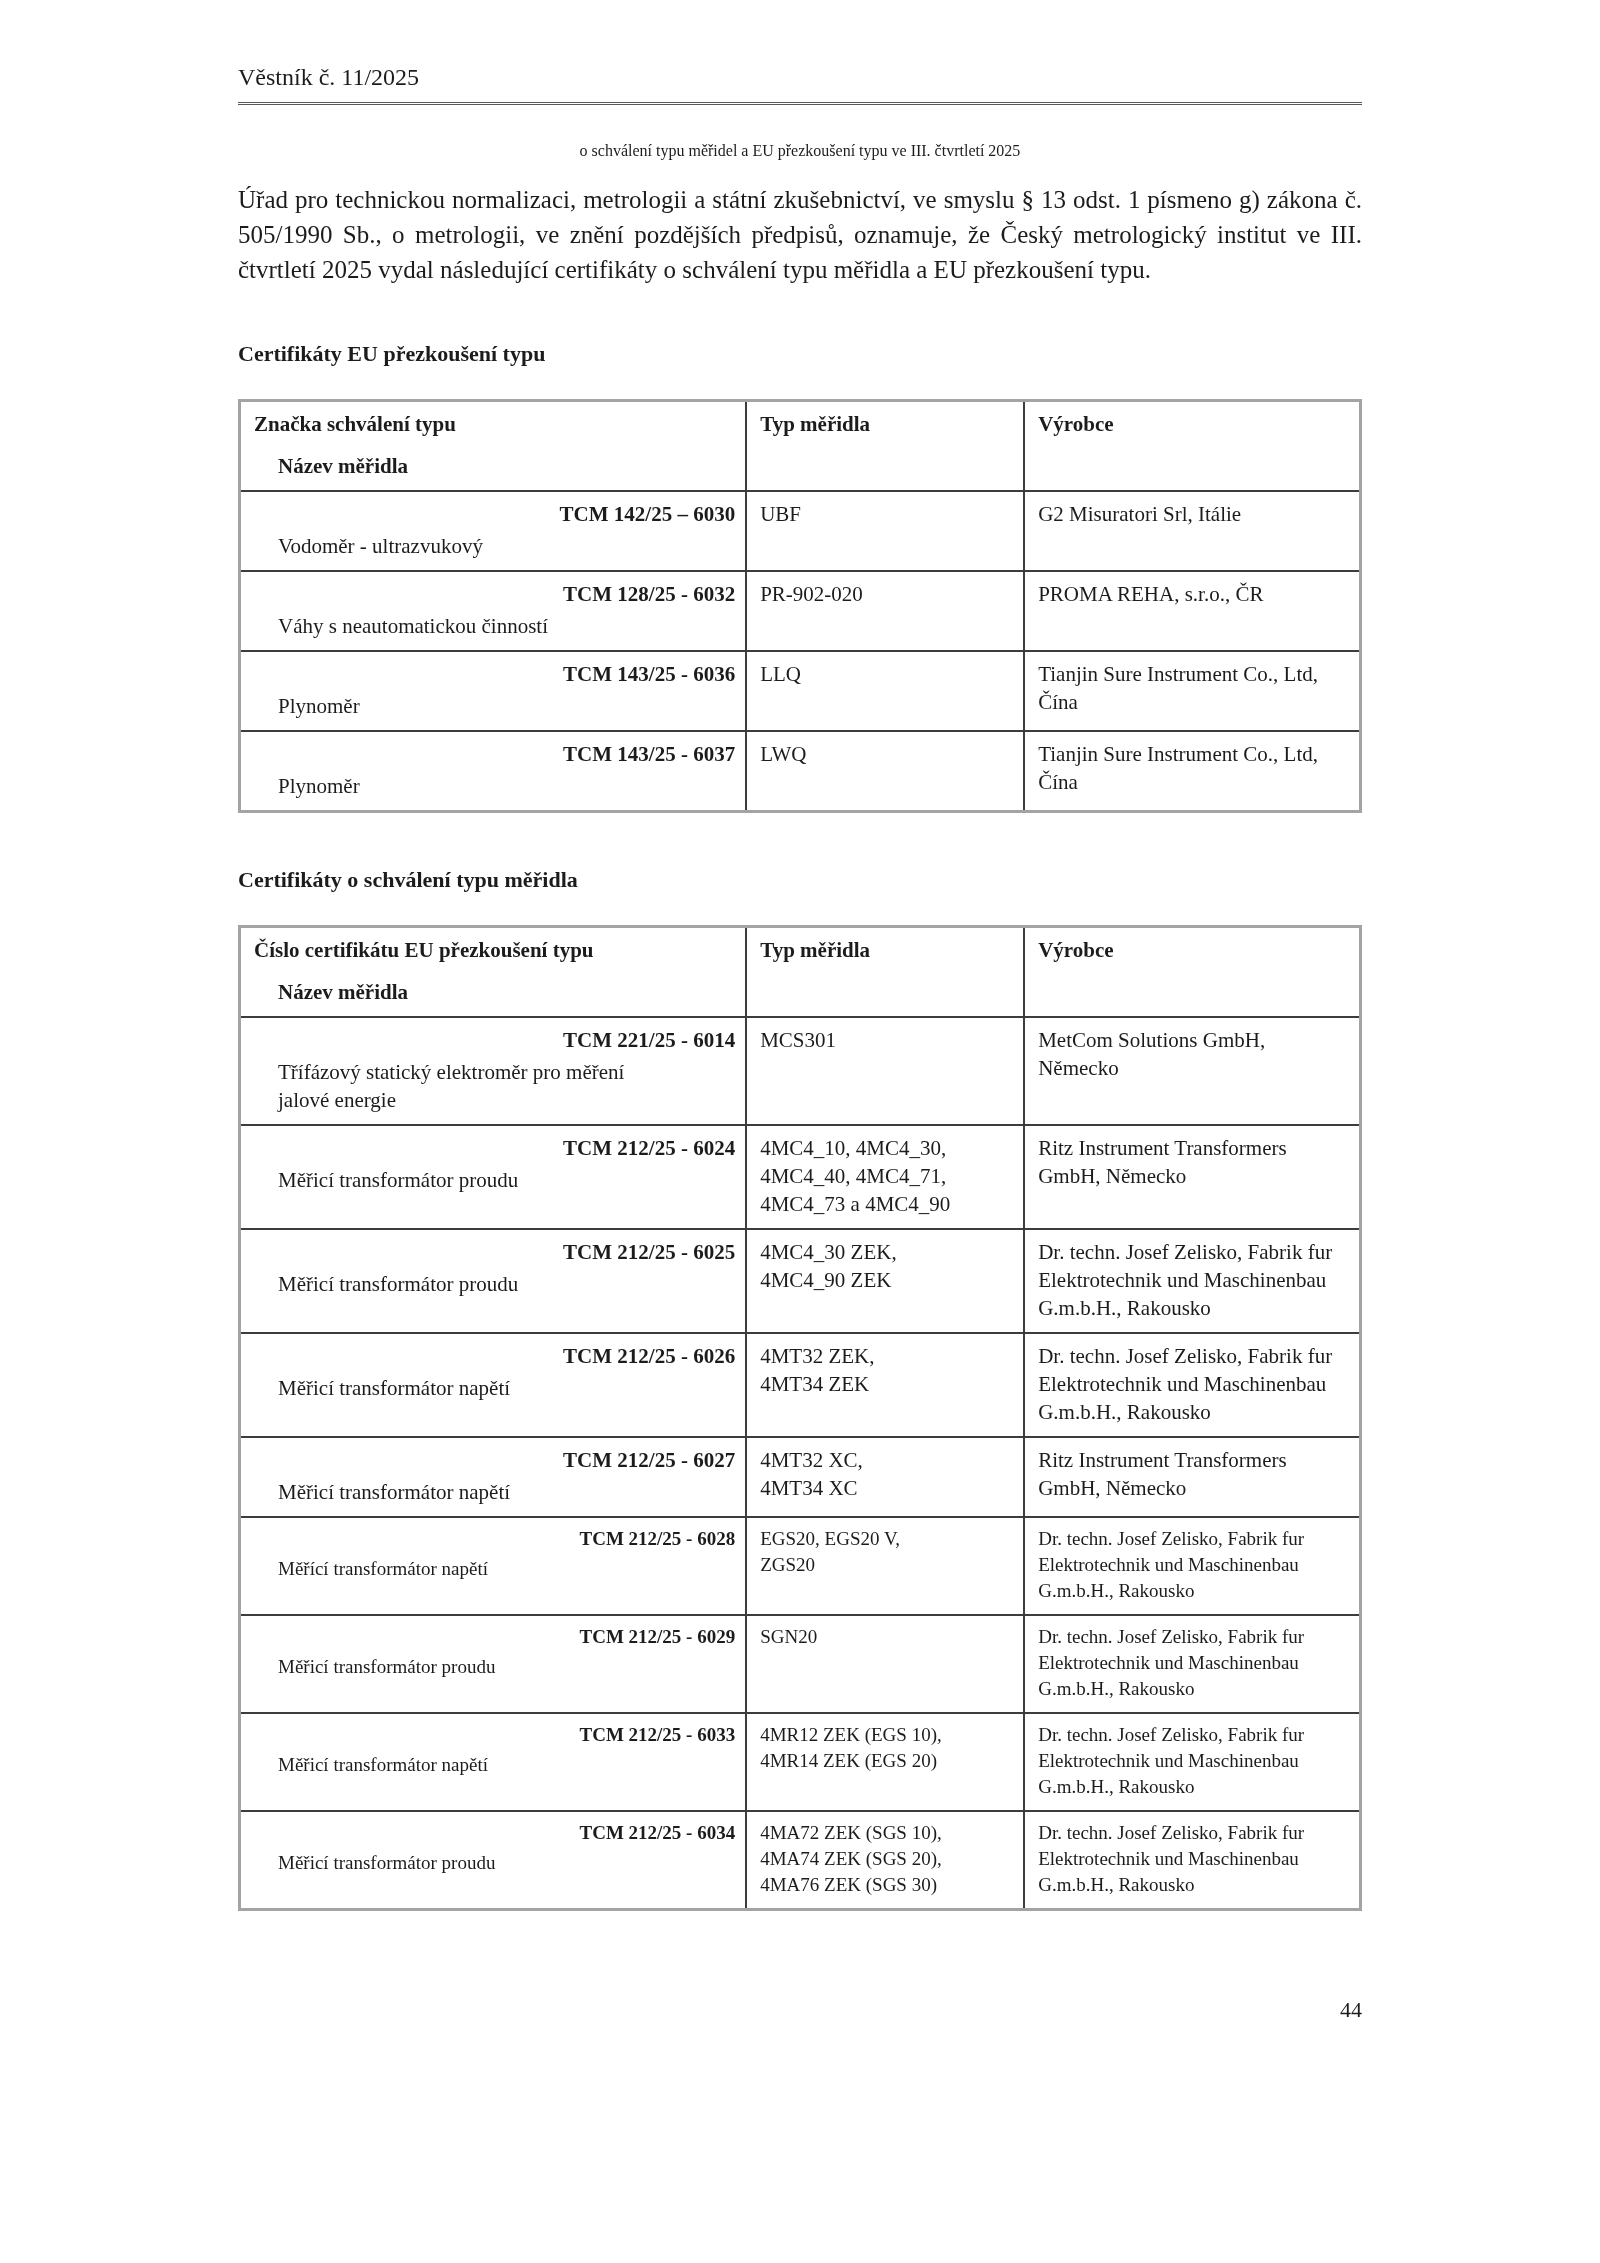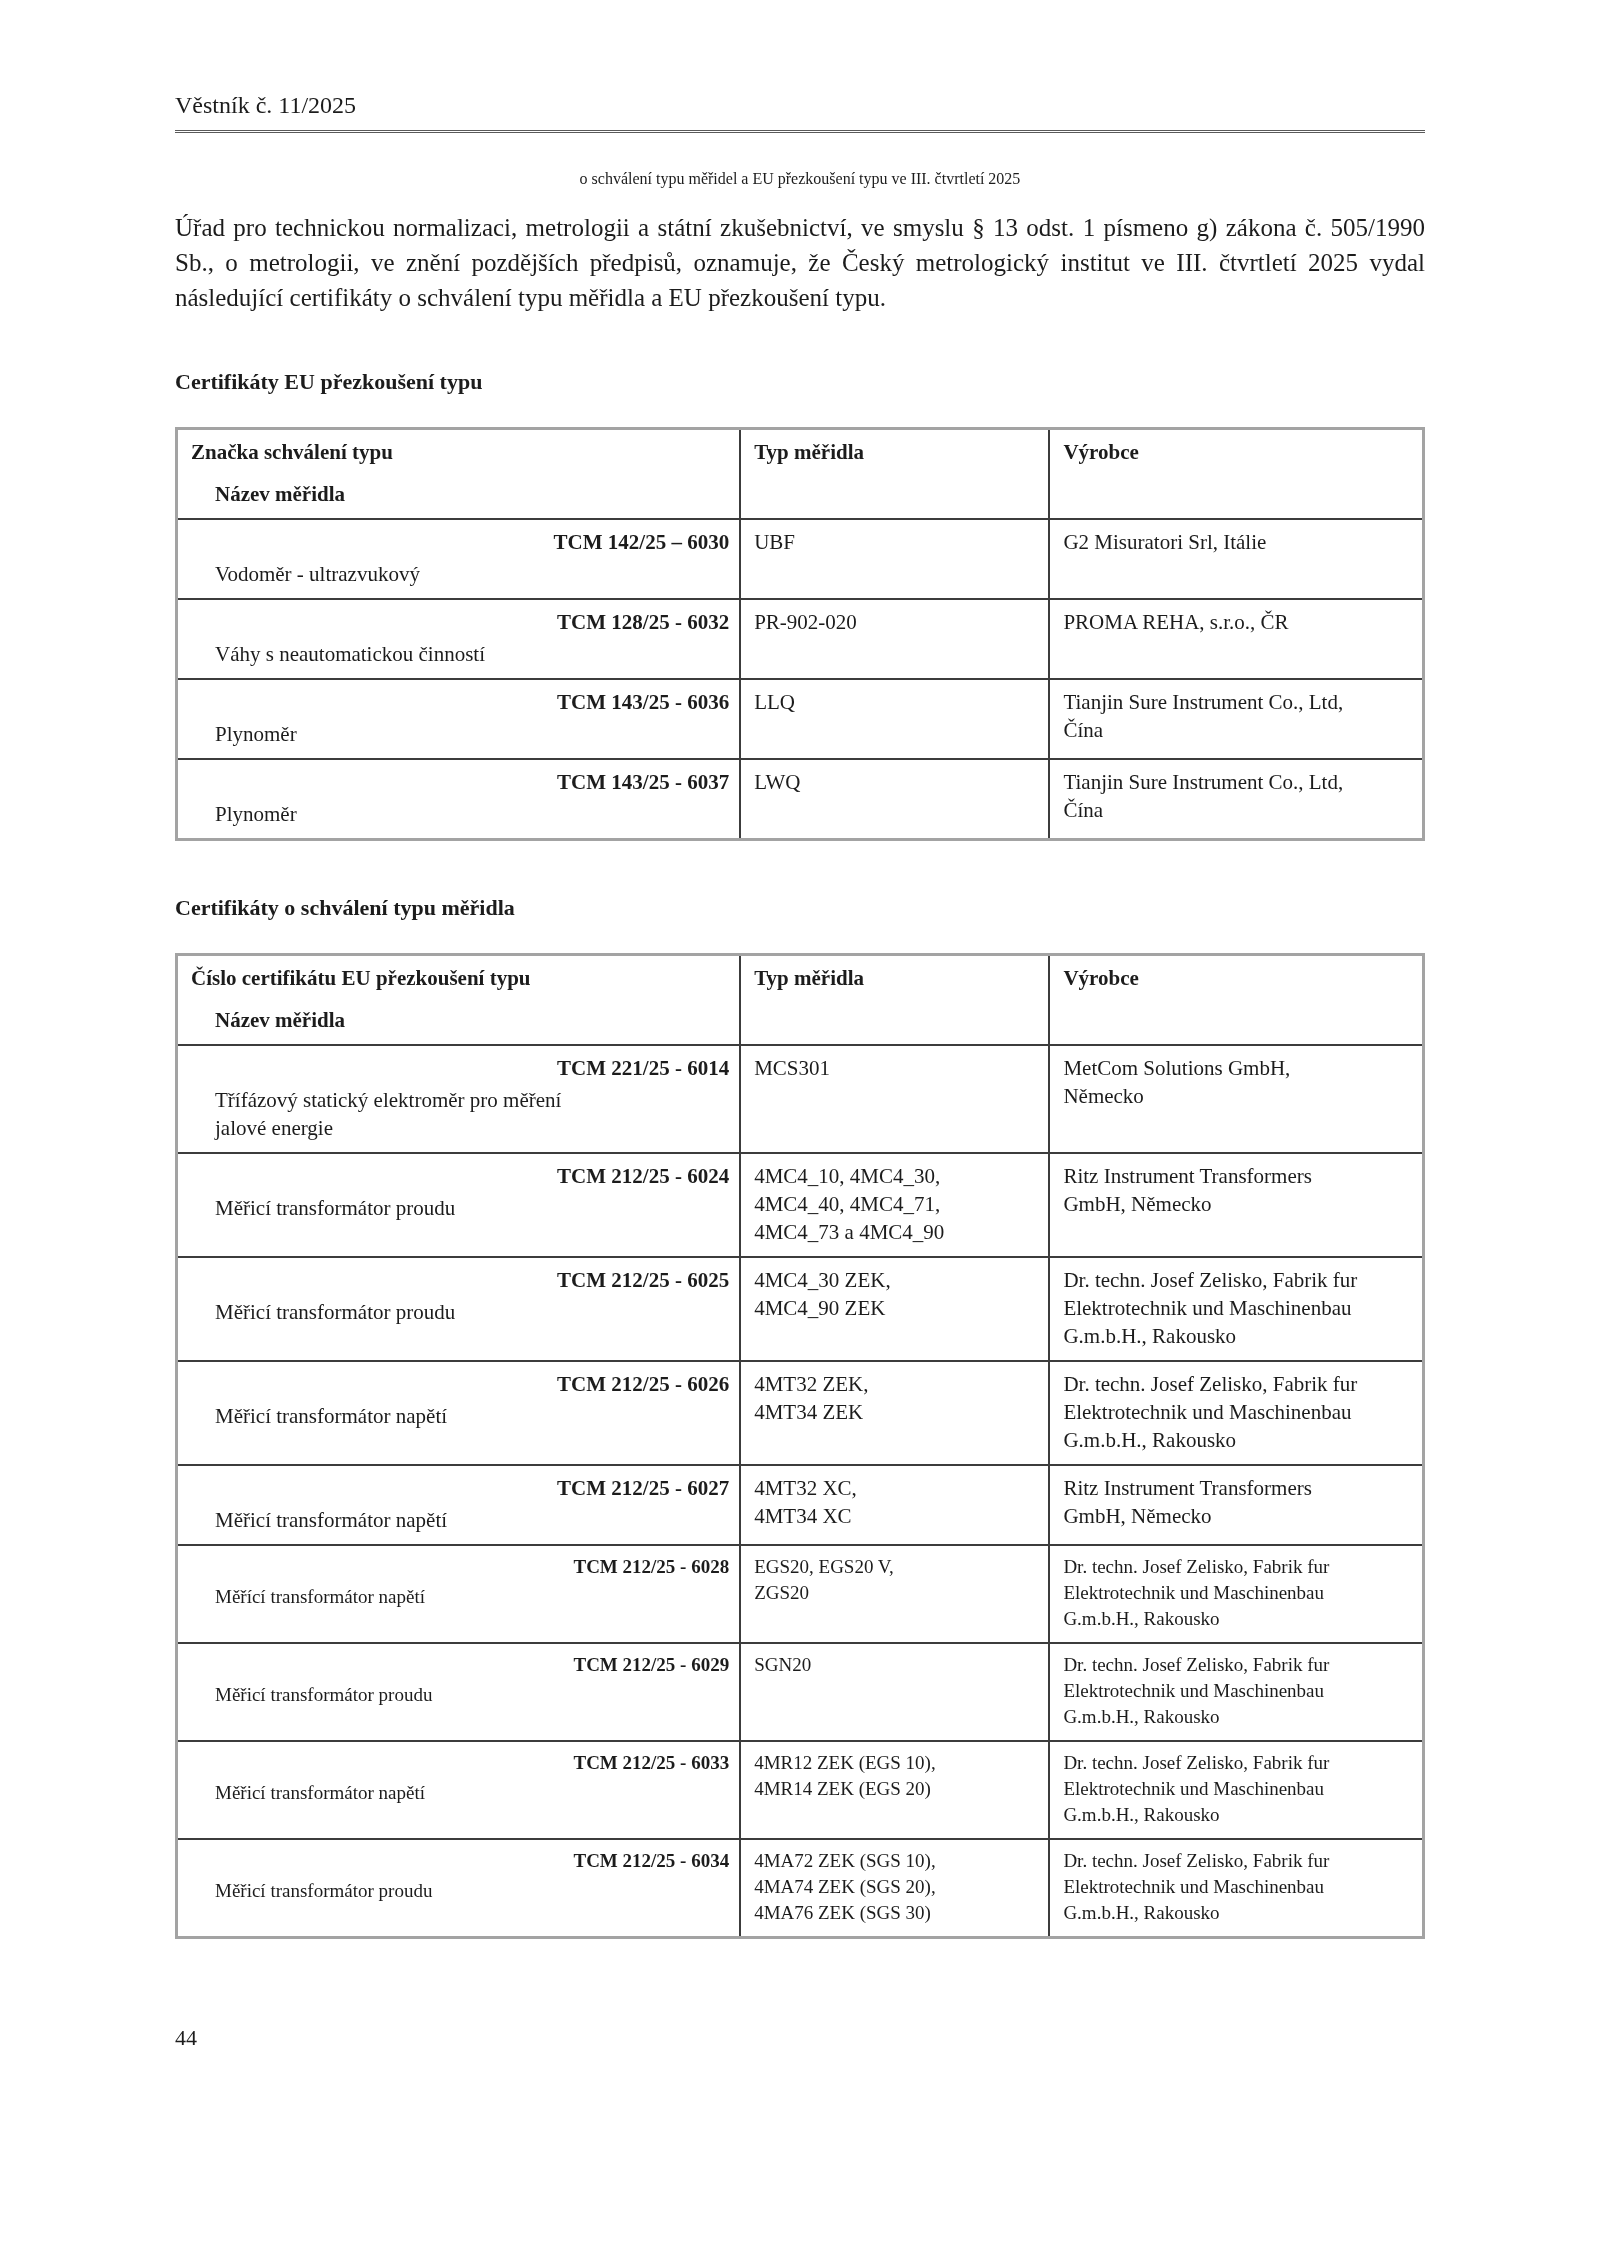--- a/index.html
+++ b/index.html
@@ -8,23 +8,23 @@
     background: #ffffff;
   }
   body {
     width: 1600px;
     height: 2263px;
     overflow: hidden;
     color: #1c1c1c;
     font-family: "Liberation Serif", "DejaVu Serif", serif;
   }
   .page {
-    width: 1250px;
+    width: 1124px;
     margin: 0 auto;
-    padding-top: 88px;
+    padding-top: 60px;
   }
   .masthead {
     font-size: 24px;
     line-height: 34px;
     padding-bottom: 8px;
     border-bottom: 3px double #5a5a5a;
   }
   .notice-title {
     margin-top: 32px;
     text-align: center;
@@ -69,21 +69,21 @@
     overflow: hidden;
   }
   table.cert-table thead th { font-weight: bold; }
   .hdr-sub { margin-top: 14px; padding-left: 24px; }
   .mark { font-weight: bold; white-space: pre-line; text-align: right; }
   .iname { margin-top: 4px; padding-left: 24px; white-space: pre-line; }
   .pre { white-space: pre-line; }
   tr.small td { font-size: 19px; line-height: 26px; }
   .pagenum {
     margin-top: 84px;
-    text-align: left;
+    text-align: right;
     font-size: 22px;
     line-height: 30px;
   }
 </style>
 </head>
 <body>
 
 <div class="page">
 
   <div class="masthead">Věstník č. 11/2025</div>

